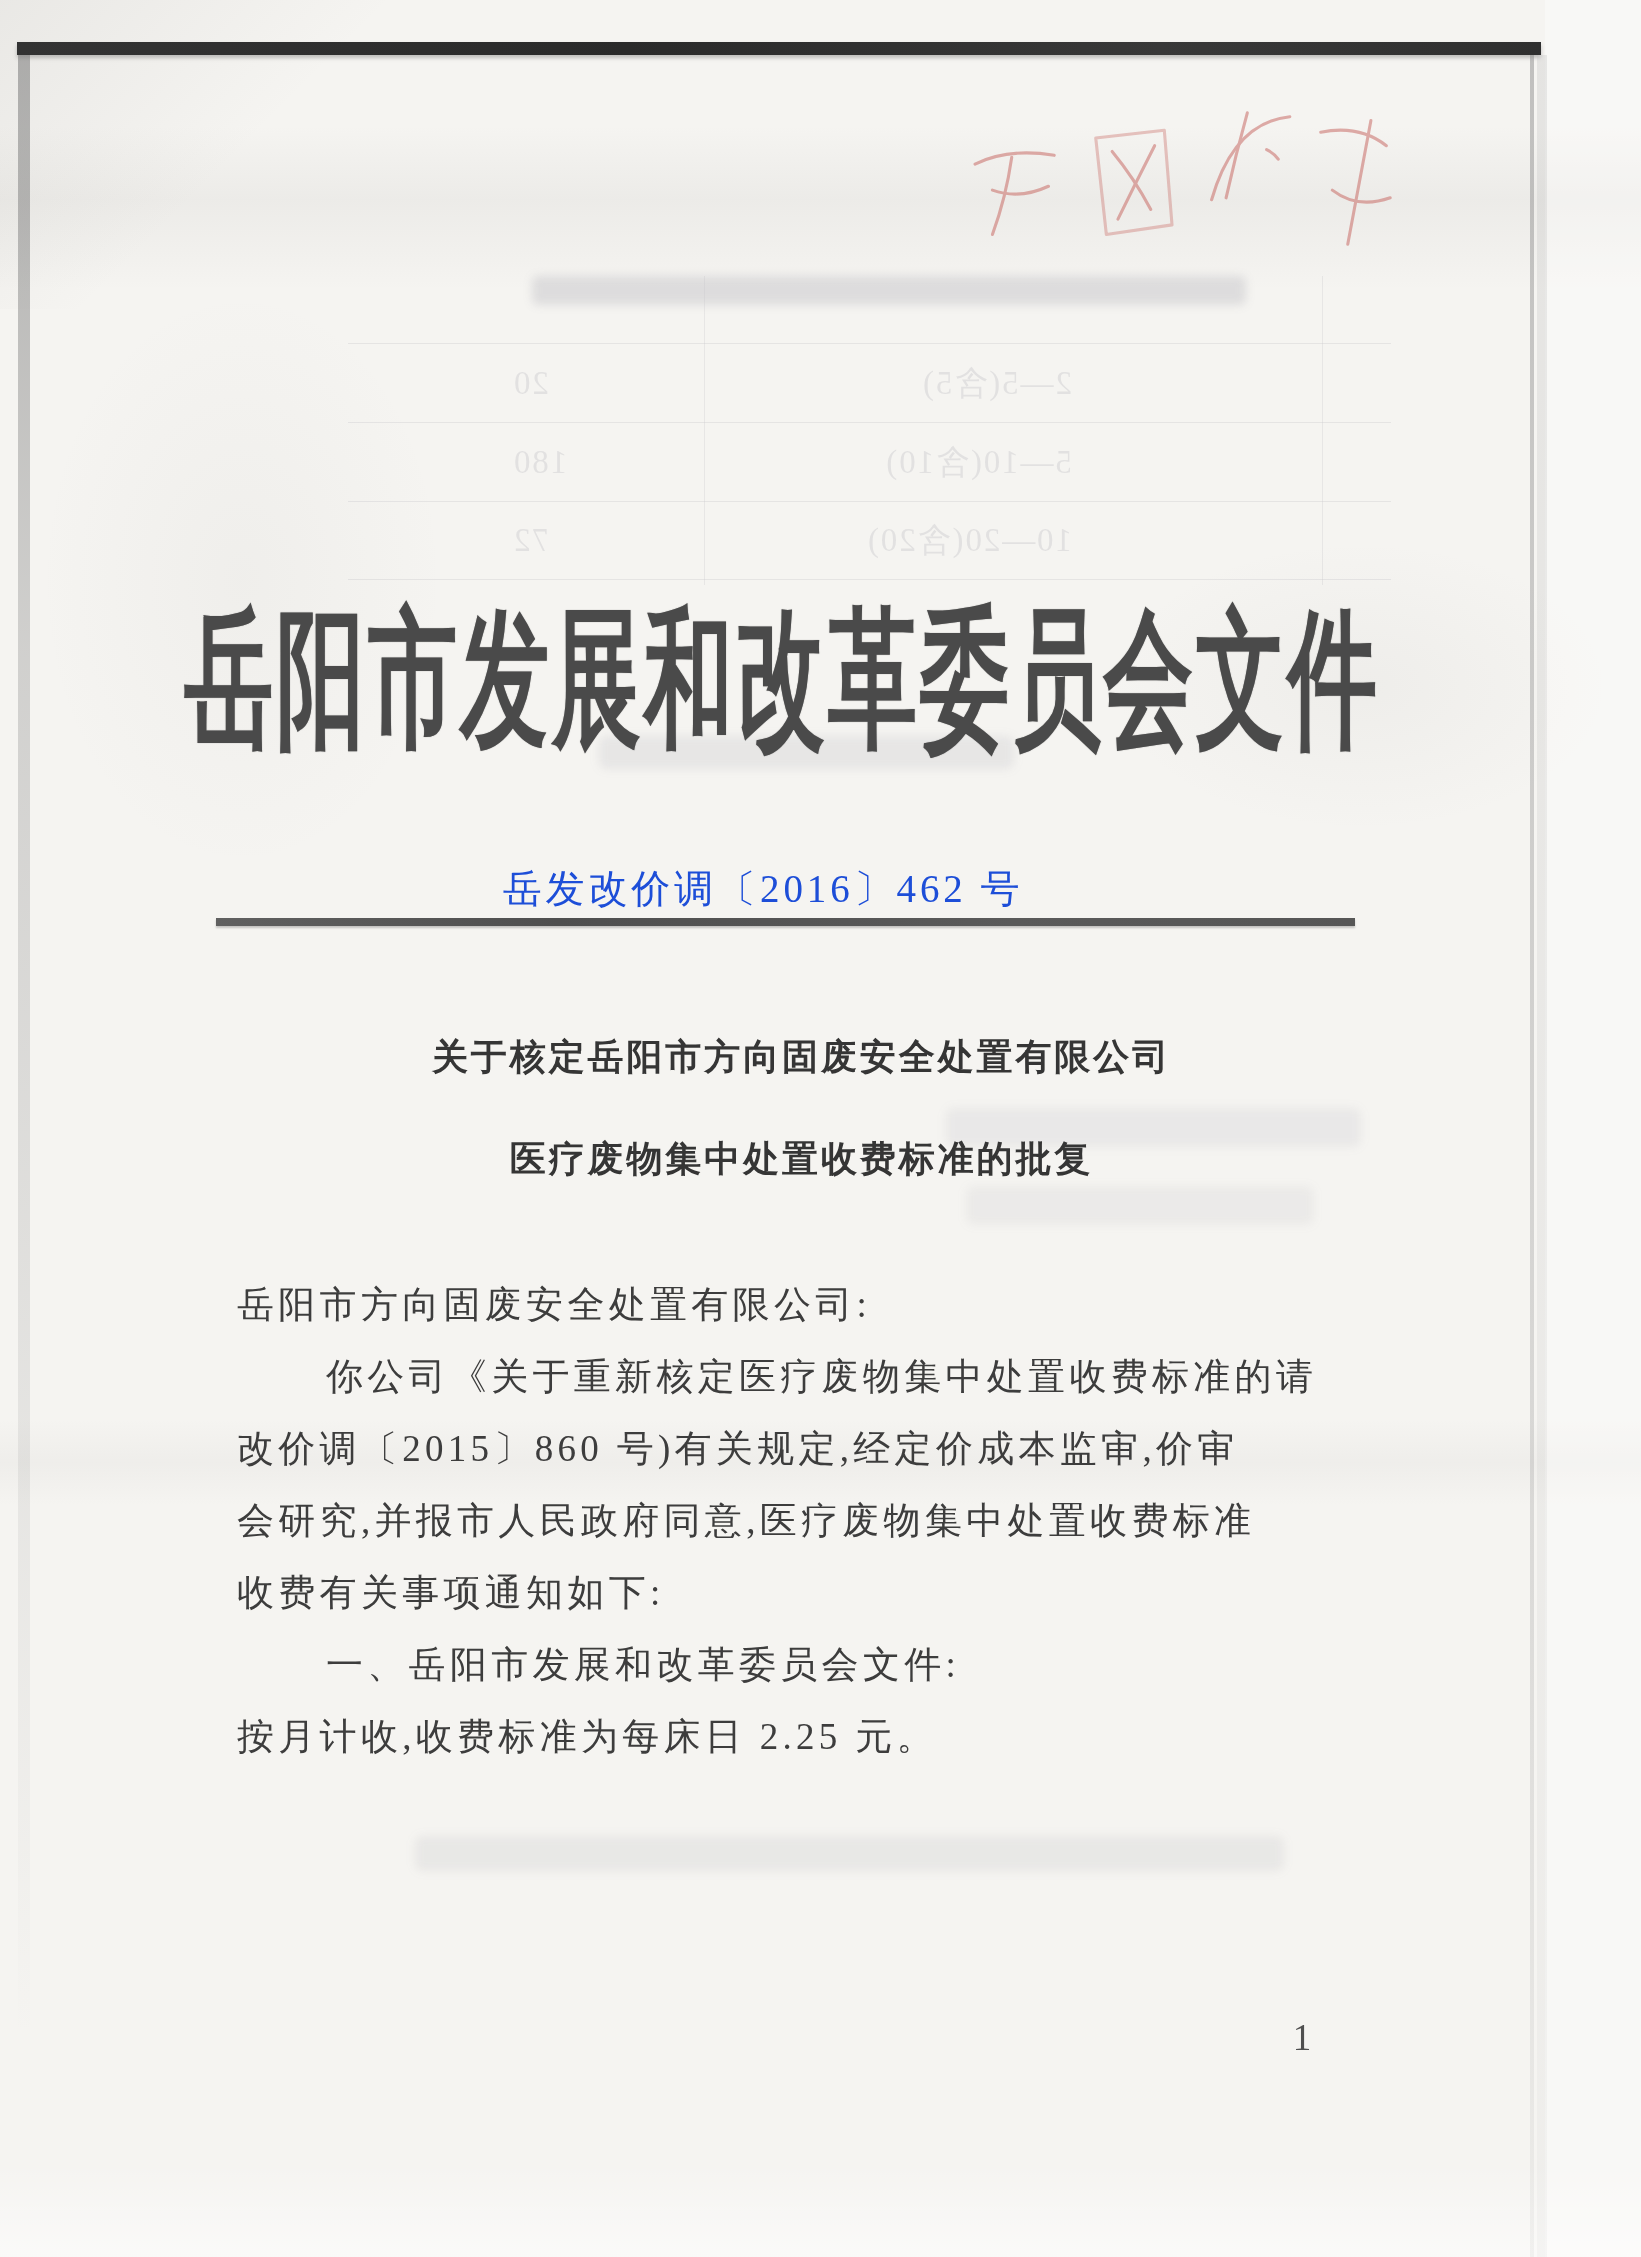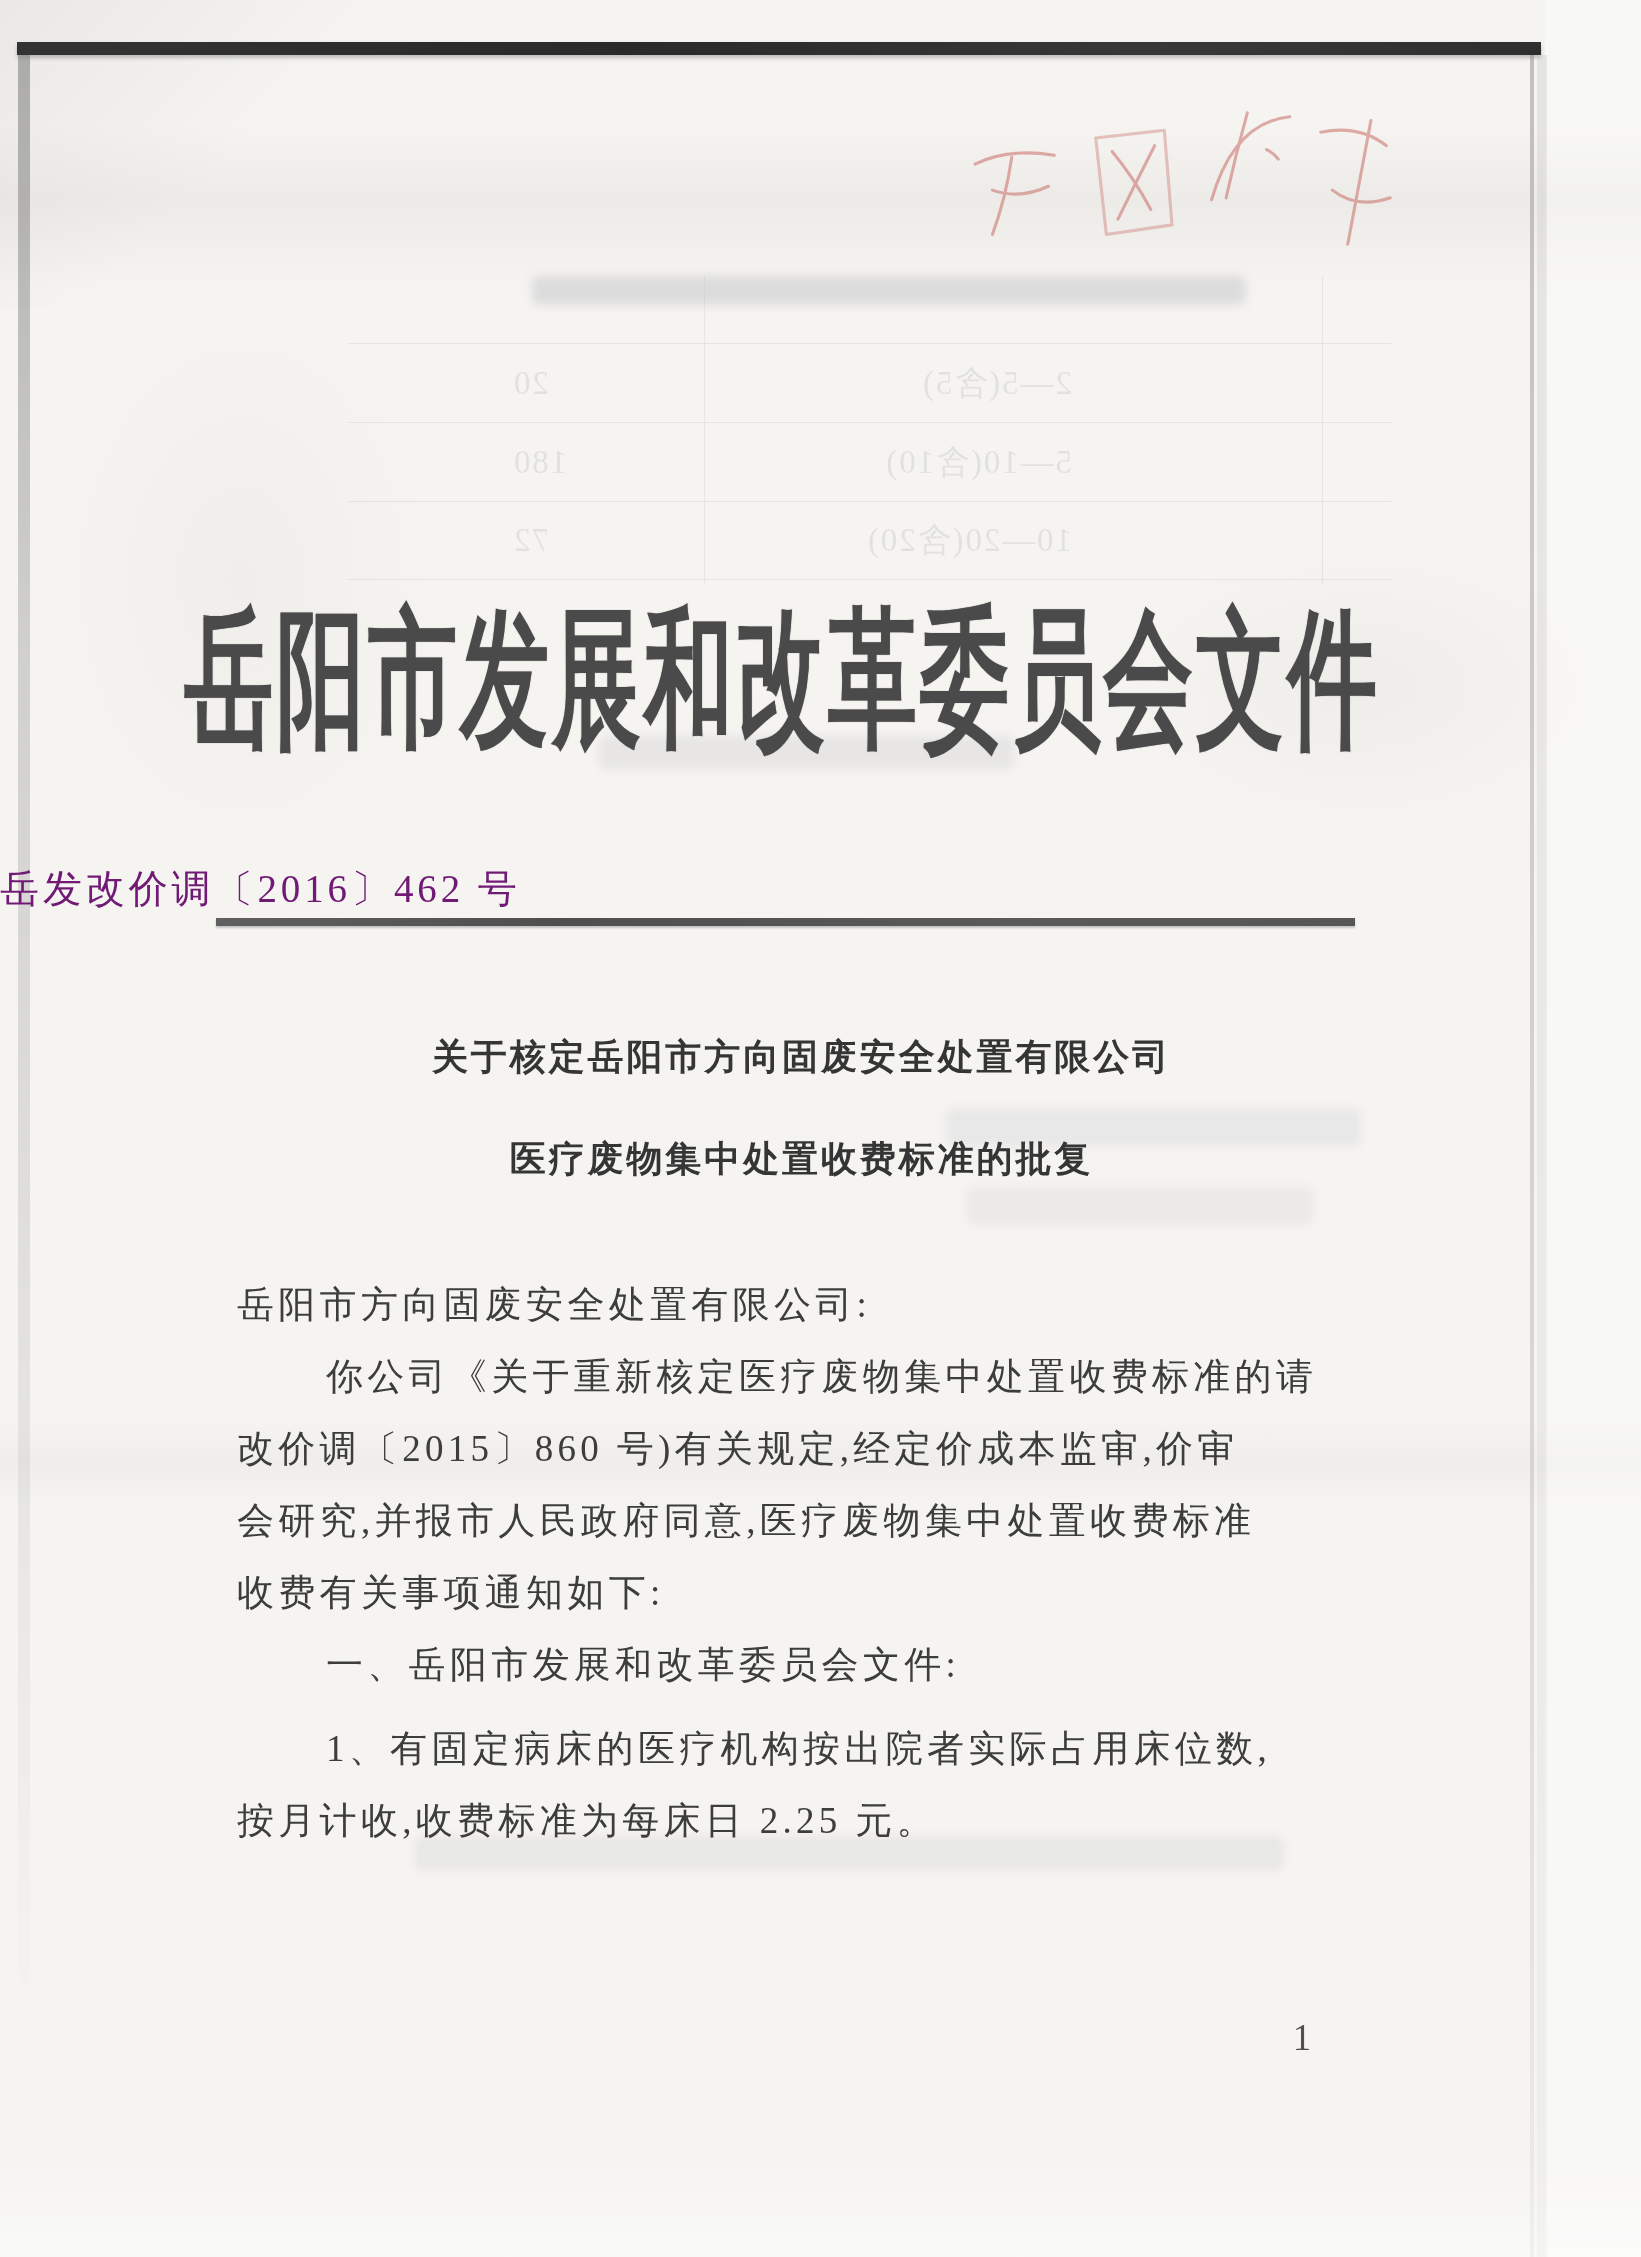--- a/index.html
+++ b/index.html
@@ -65,22 +65,22 @@
   .smudge-a{left:599px;top:736px;width:415px;height:33px;}
   .smudge-b{left:946px;top:1108px;width:415px;height:39px;background:rgba(108,108,126,.08);}
   .smudge-c{left:966px;top:1186px;width:348px;height:39px;background:rgba(108,108,126,.07);}
   .smudge-d{left:415px;top:1836px;width:869px;height:35px;background:rgba(108,108,126,.09);}
 
   
   .agency-header{position:absolute;left:0;top:579px;width:1564px;text-align:center;
     font-size:114px;font-weight:bold;color:var(--header-ink);letter-spacing:3.9px;
     transform:scaleX(.78) scaleY(1.32);transform-origin:50% 0;white-space:nowrap;
     text-shadow:0 0 1px rgba(70,70,70,.6);}
-  .doc-number{position:absolute;left:0;top:862px;width:1526px;
-    font-size:39px;color:#701a75;letter-spacing:3.9px;}
+  .doc-number{position:absolute;left:0;top:862px;width:1526px;text-align:center;
+    font-size:39px;color:#1d4ed8;letter-spacing:3.9px;}
   .header-rule{position:absolute;left:216px;top:918px;width:1139px;height:7.7px;
     background:linear-gradient(90deg,#606060,#4f4f4f 30%,#5a5a5a 70%,#565656);
     box-shadow:0 1.9px 1.9px rgba(120,120,120,.4);}
   .doc-title{position:absolute;left:0;top:1006px;width:1603px;text-align:center;
     font-weight:bold;color:#353535;font-size:36px;line-height:102px;letter-spacing:2.9px;}
   .doc-body{position:absolute;left:237px;top:1269px;width:1183px;
     font-size:37px;color:var(--ink);letter-spacing:4.3px;}
   .body-line{height:72px;line-height:72px;white-space:nowrap;}
   .body-line.indent{padding-left:89px;}
   .body-line.gap{margin-top:11.6px;}
@@ -156,20 +156,19 @@
     <div>医疗废物集中处置收费标准的批复</div>
   </div>
 
   <div class="doc-body">
       <div class="body-line">岳阳市方向固废安全处置有限公司:</div>
       <div class="body-line indent">你公司《关于重新核定医疗废物集中处置收费标准的请</div>
       <div class="body-line">改价调〔2015〕860 号)有关规定,经定价成本监审,价审</div>
       <div class="body-line">会研究,并报市人民政府同意,医疗废物集中处置收费标准</div>
       <div class="body-line">收费有关事项通知如下:</div>
       <div class="body-line indent">一、岳阳市发展和改革委员会文件:</div>
-      <div class="body-line indent gap">1、有固定病床的医疗机构按出院者实际占用床位数,</div>
       <div class="body-line">按月计收,收费标准为每床日 2.25 元。</div>
     </div>
 
   <div class="page-number">1</div>
 
 </div>
 
 
 </body></html>

